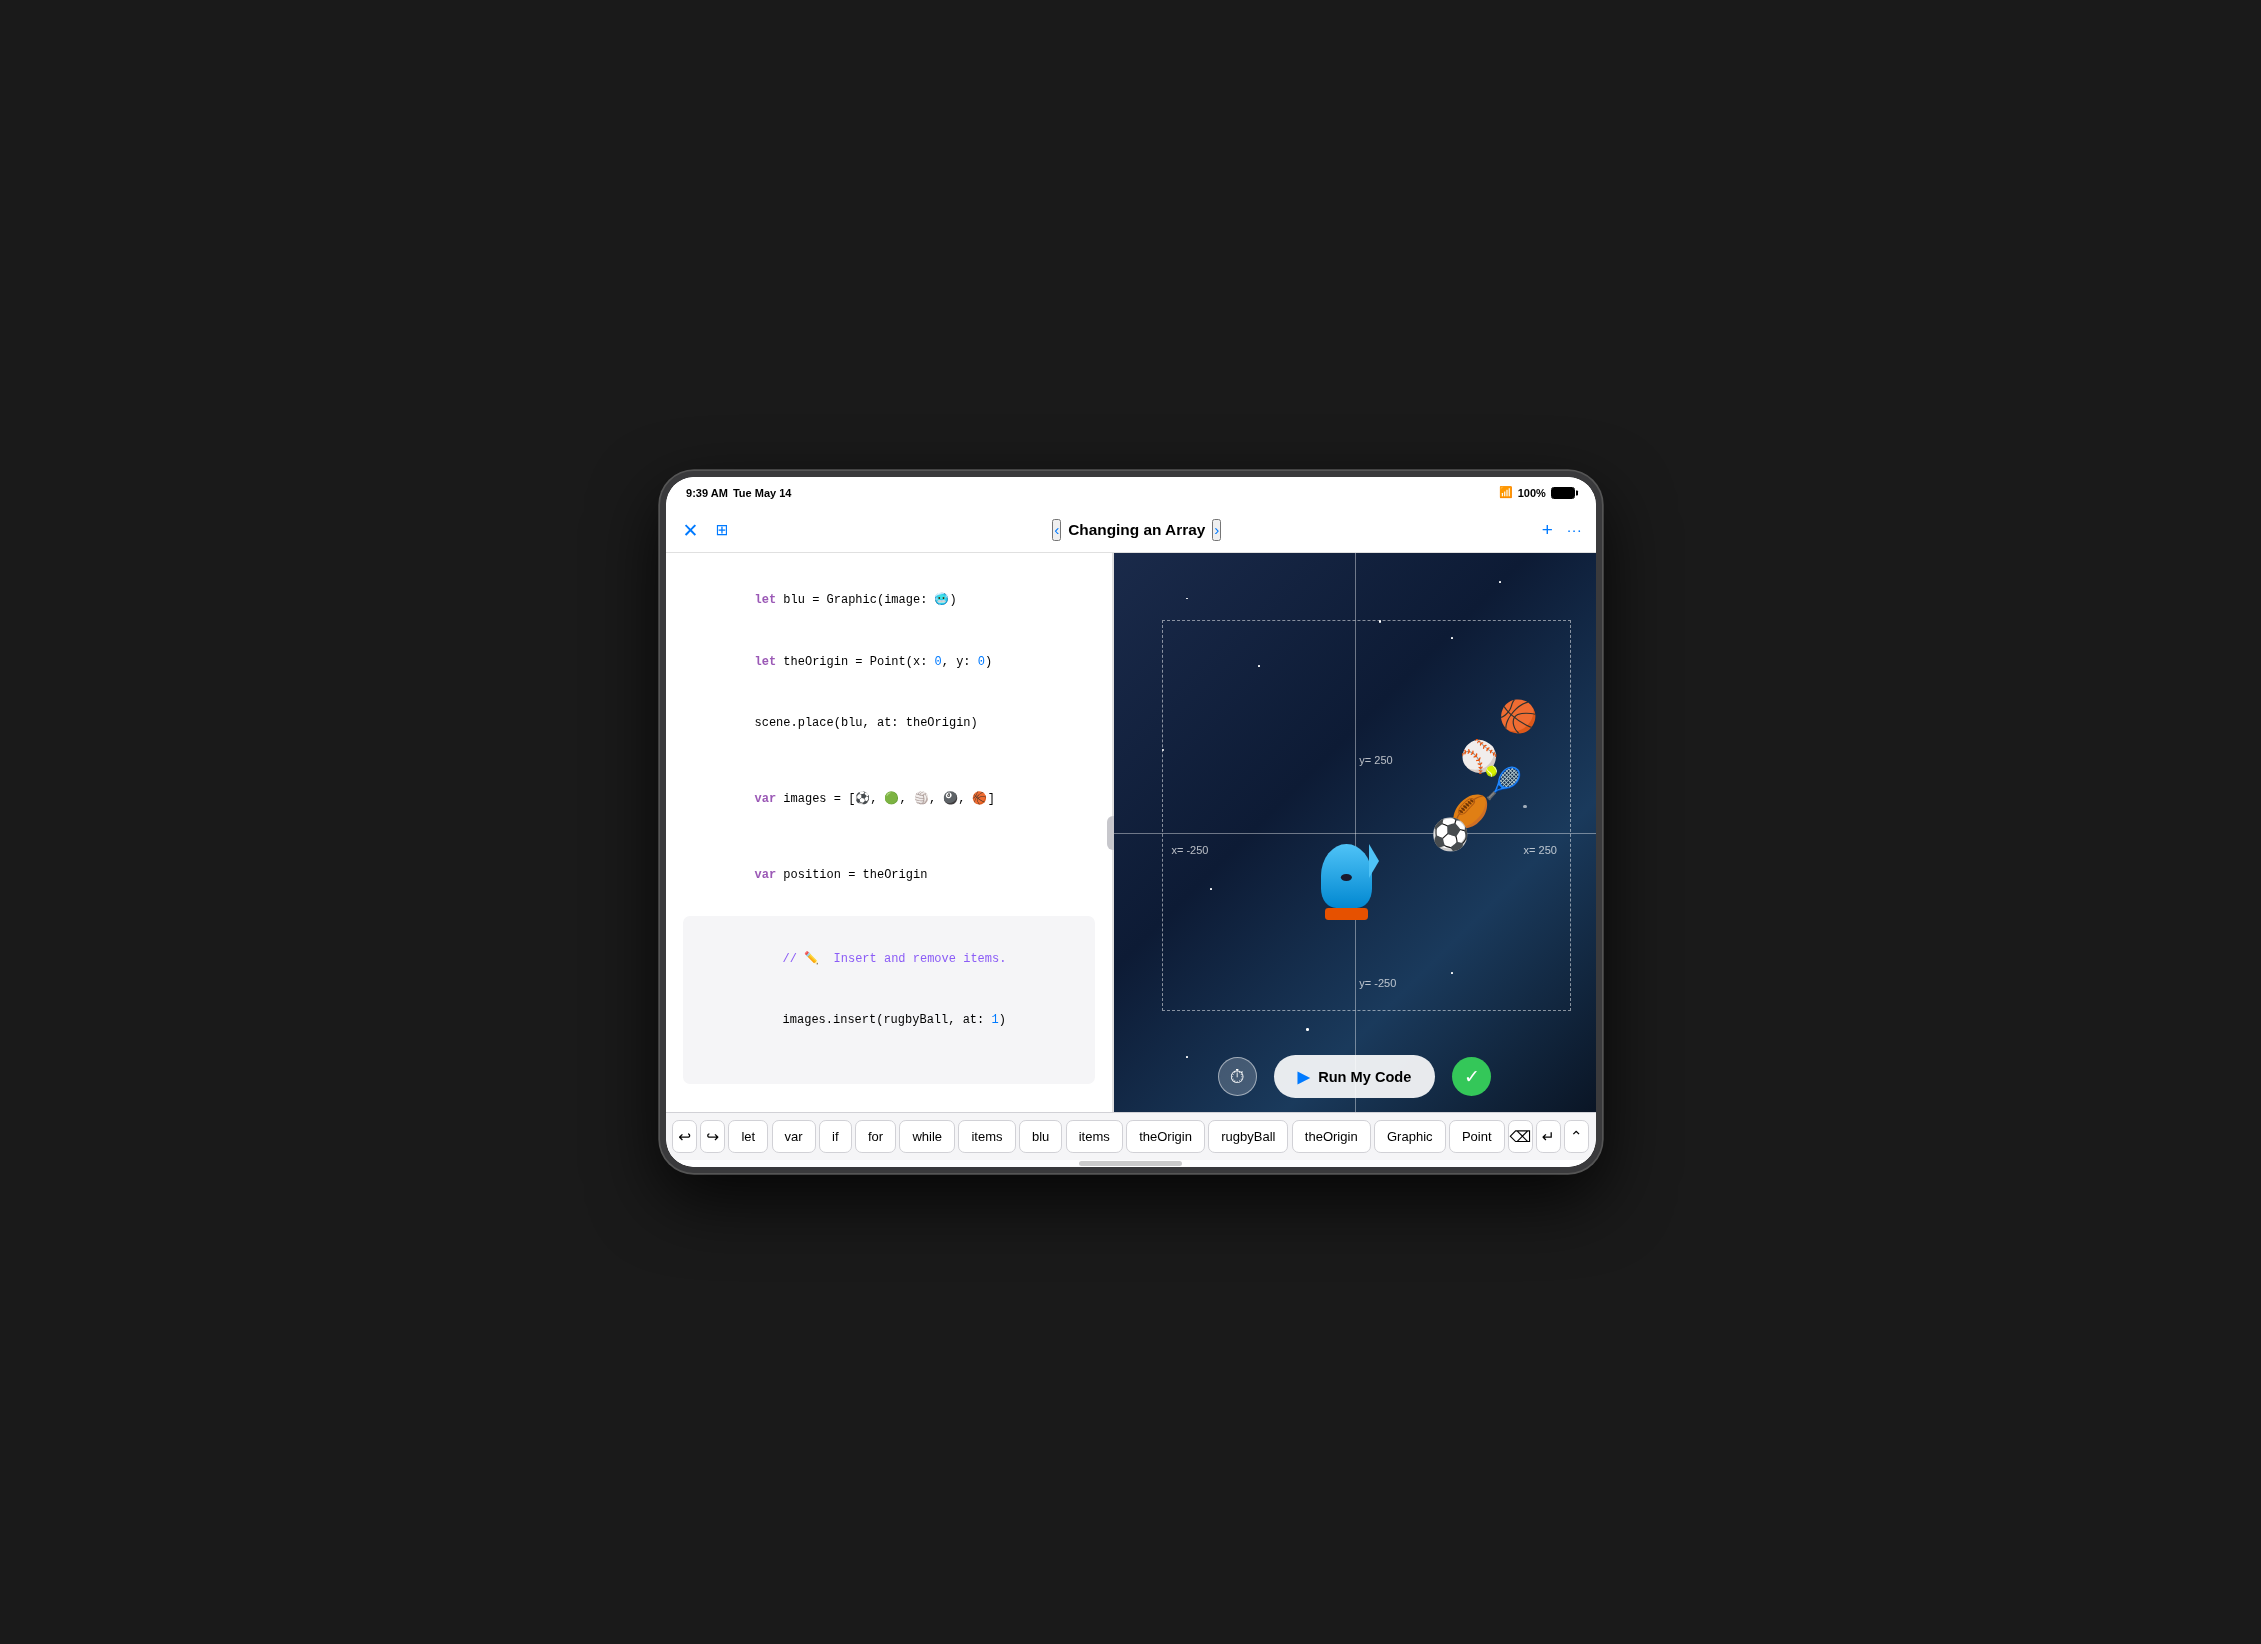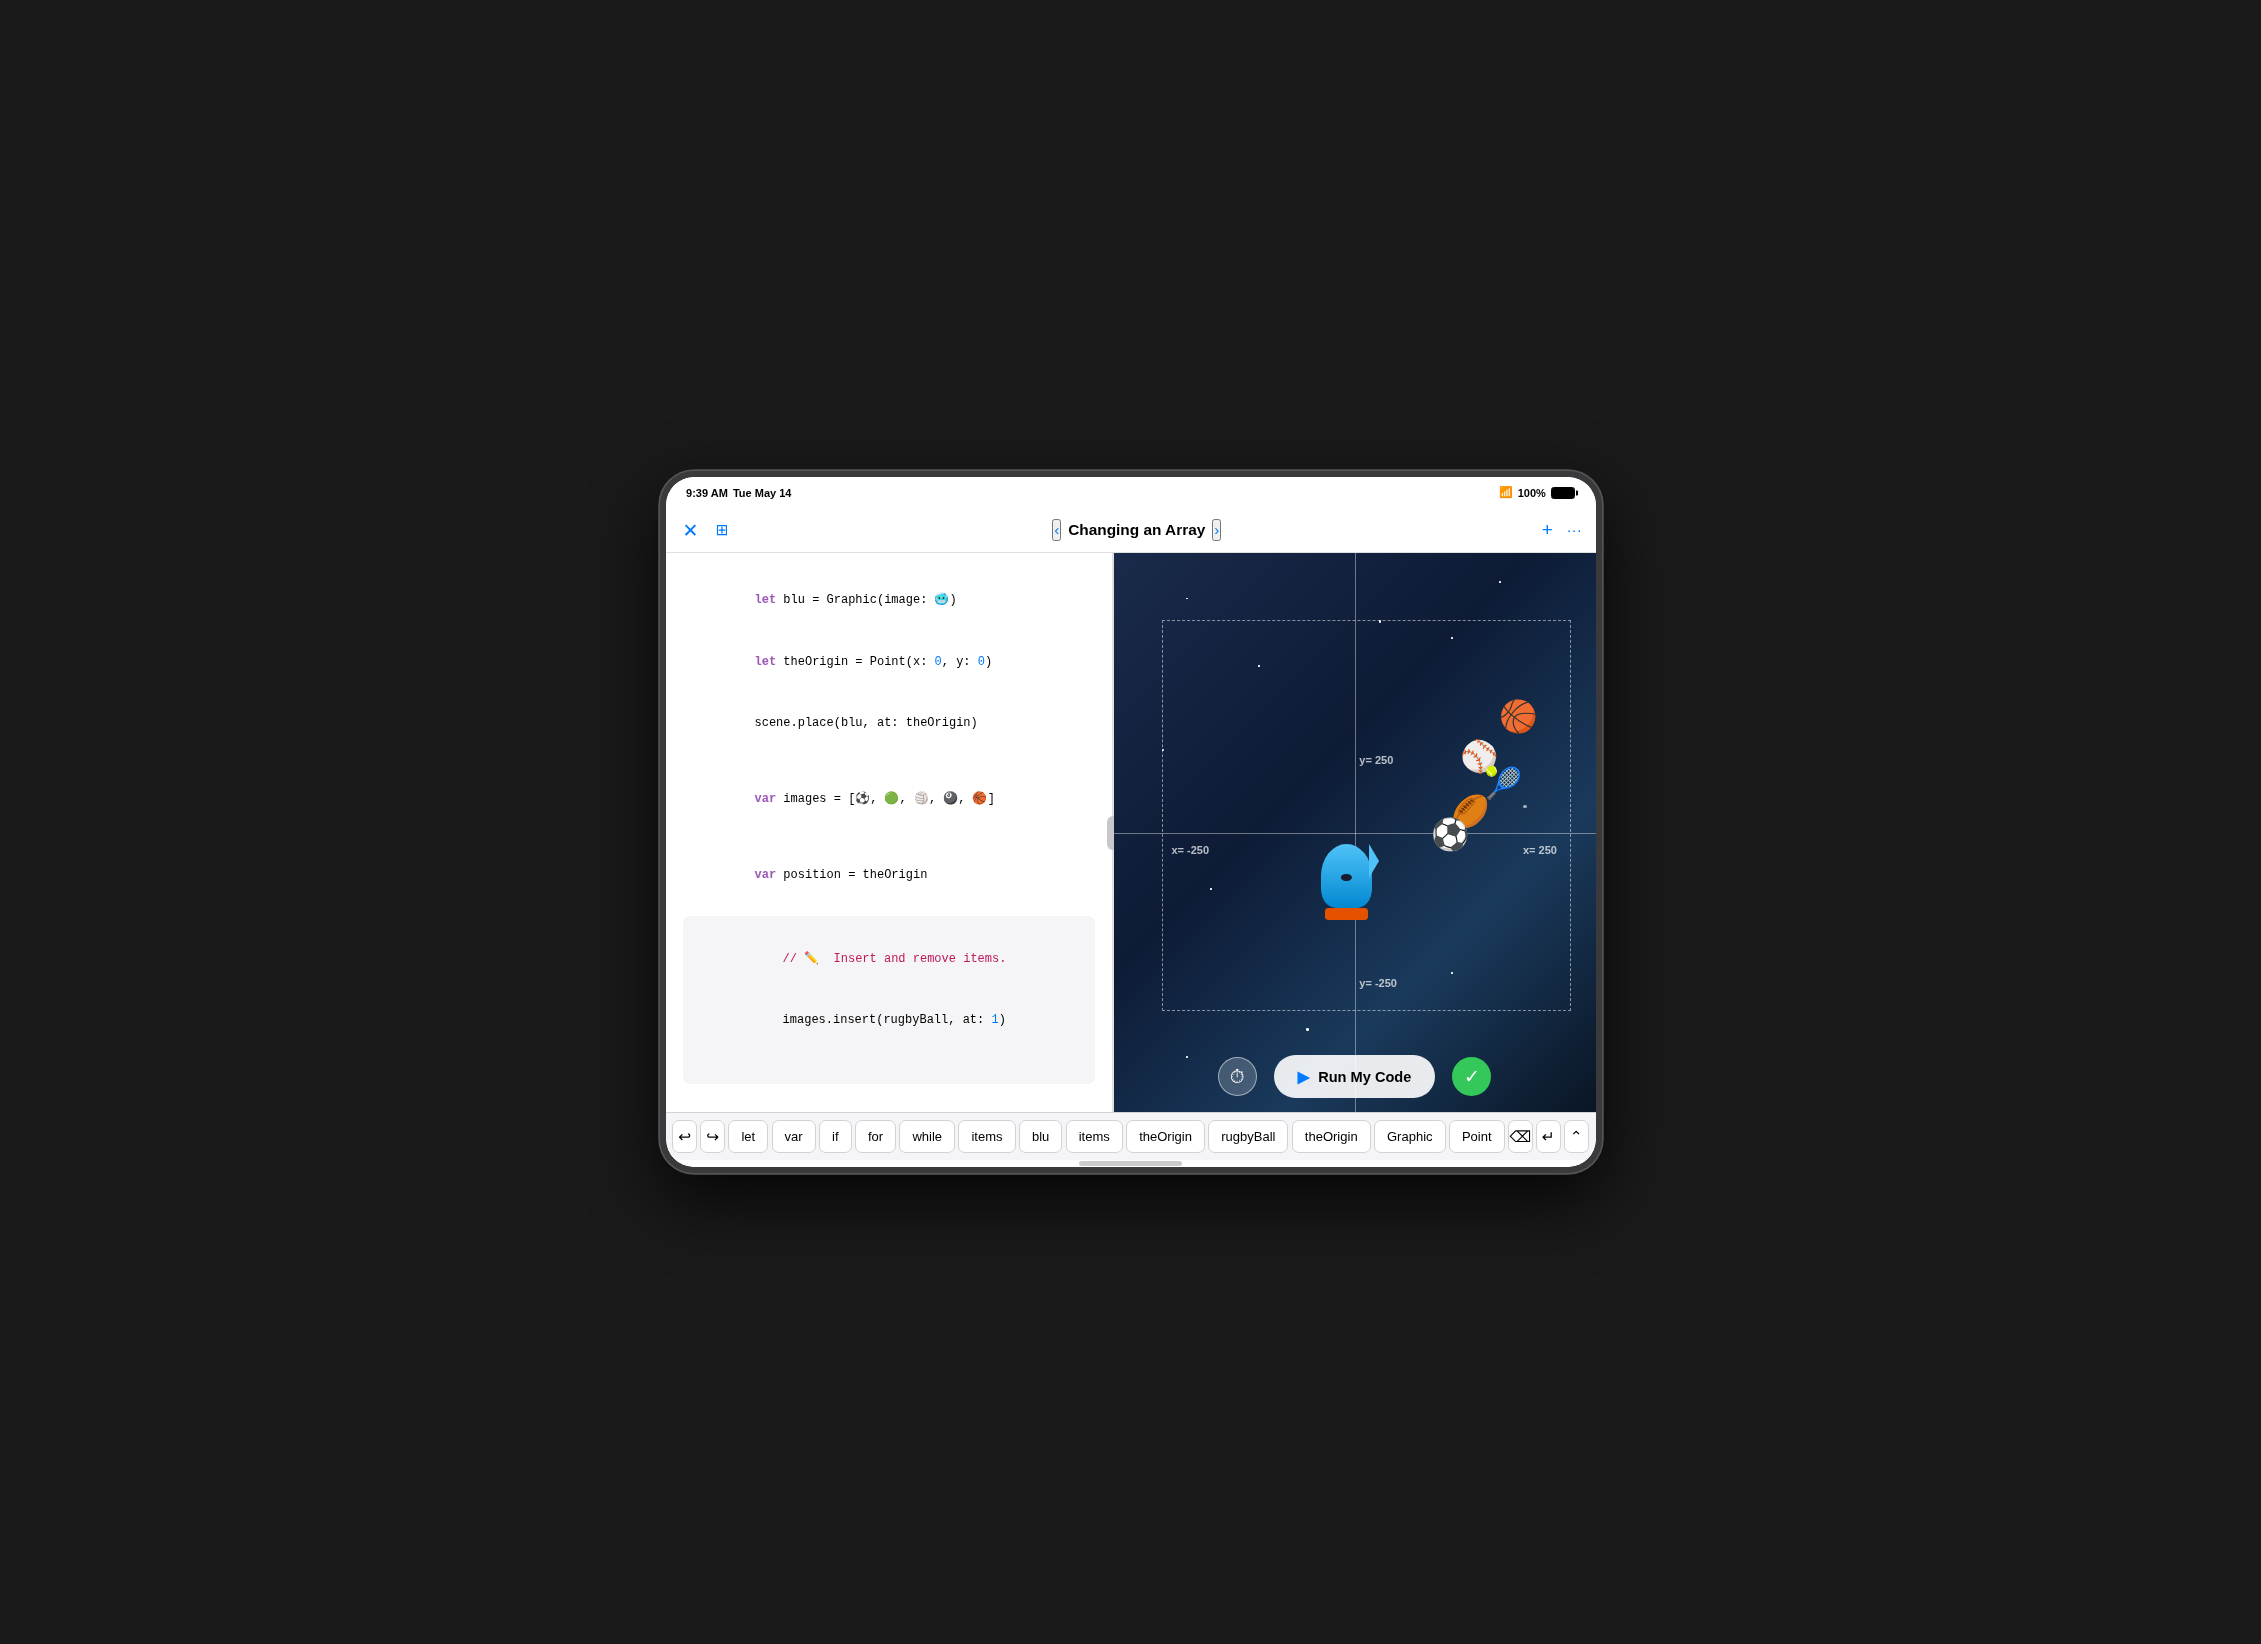--- a/index.html
+++ b/index.html
@@ -136,21 +136,21 @@
     }
     .code-line {
       font-family: 'Menlo', 'Monaco', 'Courier New', monospace;
       font-size: 12px;
       line-height: 1.7;
       white-space: pre;
     }
     .kw-let { color: #9B59B6; font-weight: 600; }
     .kw-var { color: #9B59B6; font-weight: 600; }
     .num { color: #007AFF; }
-    .comment { color: #be185d; }
+    .comment { color: #8b5cf6; }
     .code-block {
       background: #f5f5f7;
       border-radius: 6.9px;
       padding: 12px 13.7px;
       margin: 10.3px 0;
       font-family: 'Menlo', 'Monaco', 'Courier New', monospace;
       font-size: 12px;
       line-height: 1.8;
     }
     @keyframes blink { 0%,100%{opacity:1} 50%{opacity:0} }
@@ -197,21 +197,20 @@
     .axis-v {
       width: 0.9px;
       top: 0;
       bottom: 0;
     }
     .axis-label {
       position: absolute;
       color: rgba(255,255,255,0.7);
       font-size: 11px;
       font-family: -apple-system, sans-serif;
-      font-weight: bold;
     }
     
     .boundary-box {
       position: absolute;
       border: 1.3px dashed rgba(255,255,255,0.5);
     }
     
     .character {
       position: absolute;
       display: flex;

